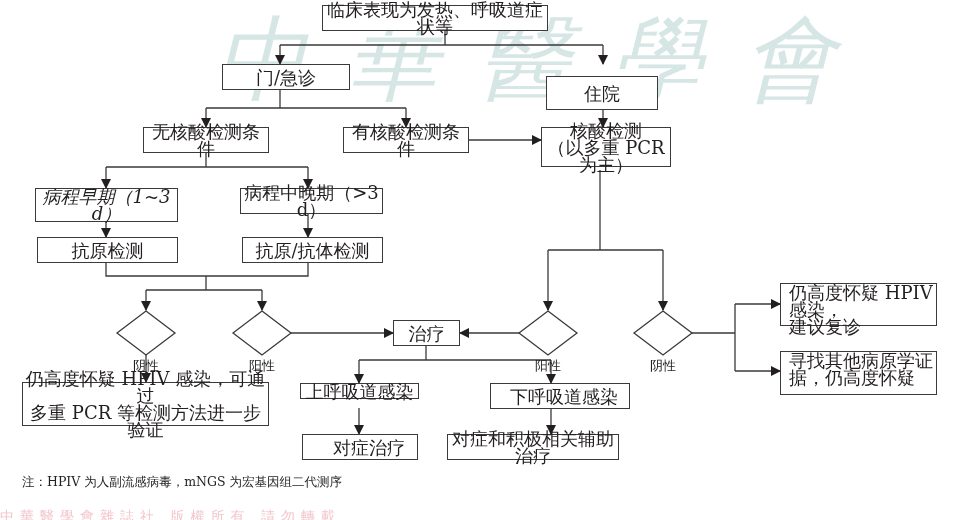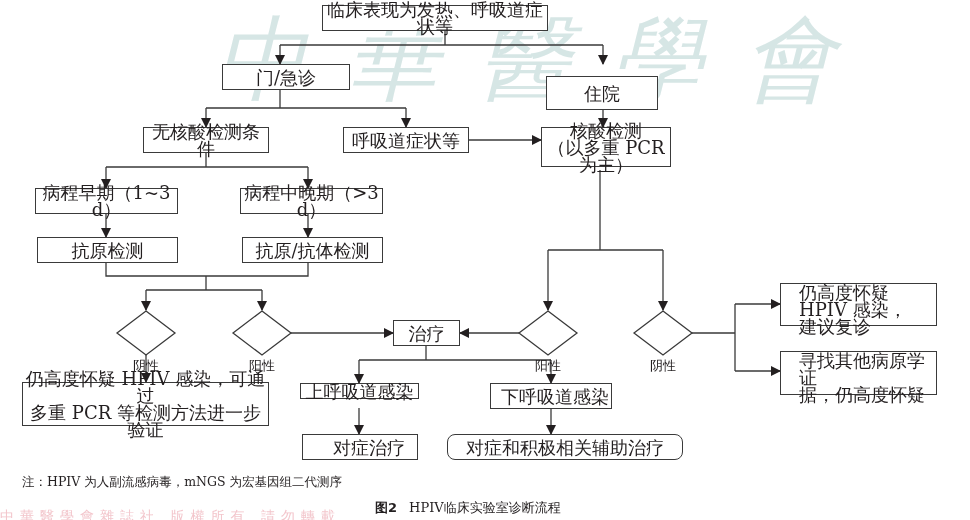--- a/index.html
+++ b/index.html
@@ -4,21 +4,21 @@
 <style>
   html, body { margin: 0; padding: 0; background: #ffffff; }
   body { width: 970px; height: 520px; position: relative; overflow: hidden;
          font-family: "DejaVu Serif", "Liberation Serif", serif; color: #231f20; }
   #stage { position: absolute; left: 0; top: 0; width: 970px; height: 520px; }
   .watermark { position: absolute; font-family: "DejaVu Serif", serif; color: #c9dedd;
                font-size: 92px; font-style: italic; opacity: 0.75; letter-spacing: 40px; }
   .node { position: absolute; box-sizing: border-box; border: 1.5px solid #3a3a3a;
           background: #fff; display: flex; align-items: center; justify-content: center;
           text-align: center; font-size: 18px; line-height: 17px; }
-  .node.left { justify-content: flex-start; text-align: left; padding-left: 18px; }
+  .node.left { justify-content: flex-start; text-align: left; padding-left: 8px; }
   .diamond-label { position: absolute; font-size: 13px; width: 60px; text-align: center; margin-top: 32px; }
   .note { position: absolute; left: 22px; top: 474px; font-size: 12.5px; }
   .caption { position: absolute; left: 375px; top: 499px; font-size: 13px; }
   .caption b { font-family: "DejaVu Sans", sans-serif; margin-right: 12px; }
   .pink-wm { position: absolute; left: 0; top: 508px; font-size: 14px; color: #f3c6cc; letter-spacing: 6px; }
 </style>
 </head>
 <body>
 
 <div id="stage">
@@ -77,53 +77,50 @@
       <path d="M551,360 V383" marker-end="url(#ah)"></path>
       <path d="M359,408 V434" marker-end="url(#ah)"></path>
       <path d="M551,408 V434" marker-end="url(#ah)"></path>
     </g>
   </svg>
 
   <div class="node" style="left:322px;top:5px;width:226px;height:26px;">临床表现为发热、呼吸道症状等</div>
   <div class="node" style="left:222px;top:64px;width:128px;height:26px;">门/急诊</div>
   <div class="node" style="left:546px;top:76px;width:112px;height:34px;">住院</div>
   <div class="node" style="left:143px;top:127px;width:126px;height:26px;">无核酸检测条件</div>
-  <div class="node" style="left:343px;top:127px;width:126px;height:26px;">呼吸道症状等</div>
+  <div class="node" style="left:343px;top:127px;width:126px;height:26px;">有核酸检测条件</div>
   <div class="node" style="left:541px;top:127px;width:130px;height:40px;flex-direction:column;">
     <span>核酸检测</span>
     <span>（以多重 PCR 为主）</span>
   </div>
-  <div class="node" style="left:35px;top:188px;width:143px;height:26px;">病程早期（1~3 d）</div>
+  <div class="node" style="left:35px;top:188px;width:143px;height:34px;font-style:italic;">病程早期（1~3 d）</div>
   <div class="node" style="left:240px;top:188px;width:143px;height:26px;">病程中晚期（&gt;3 d）</div>
   <div class="node" style="left:37px;top:237px;width:141px;height:26px;">抗原检测</div>
   <div class="node" style="left:242px;top:237px;width:141px;height:26px;">抗原/抗体检测</div>
 
   <div class="diamond-label" style="left:116px;top:325px;">阴性</div>
   <div class="diamond-label" style="left:232px;top:325px;">阳性</div>
   <div class="diamond-label" style="left:518px;top:325px;">阳性</div>
   <div class="diamond-label" style="left:633px;top:325px;">阴性</div>
 
   <div class="node" style="left:393px;top:320px;width:67px;height:26px;">治疗</div>
 
   <div class="node" style="left:22px;top:382px;width:247px;height:44px;flex-direction:column;">
     <span>仍高度怀疑 HPIV 感染，可通过</span>
     <span>多重 PCR 等检测方法进一步验证</span>
   </div>
   <div class="node" style="left:300px;top:383px;width:119px;height:16px;">上呼吸道感染</div>
-  <div class="node" style="left:490px;top:383px;width:122px;height:26px;padding-left:8px;">下呼吸道感染</div>
+  <div class="node" style="left:490px;top:383px;width:140px;height:26px;padding-left:8px;">下呼吸道感染</div>
   <div class="node" style="left:302px;top:434px;width:116px;height:26px;padding-left:18px;">对症治疗</div>
-  <div class="node" style="left:447px;top:434px;width:236px;height:26px;border-radius:8px;">对症和积极相关辅助治疗</div>
+  <div class="node" style="left:447px;top:434px;width:172px;height:26px;">对症和积极相关辅助治疗</div>
 
   <div class="node left" style="left:780px;top:283px;width:157px;height:43px;flex-direction:column;align-items:flex-start;">
     <span>仍高度怀疑 HPIV 感染，</span>
     <span>建议复诊</span>
   </div>
   <div class="node left" style="left:780px;top:351px;width:157px;height:44px;flex-direction:column;align-items:flex-start;">
     <span>寻找其他病原学证</span>
     <span>据，仍高度怀疑</span>
   </div>
 
   <div class="note">注：HPIV 为人副流感病毒，mNGS 为宏基因组二代测序</div>
-  <div class="caption">
-    <b>图2</b><span>HPIV临床实验室诊断流程</span>
-  </div>
   <div class="pink-wm">中華醫學會雜誌社  版權所有 請勿轉載</div>
 </div>
 
 </body></html>

